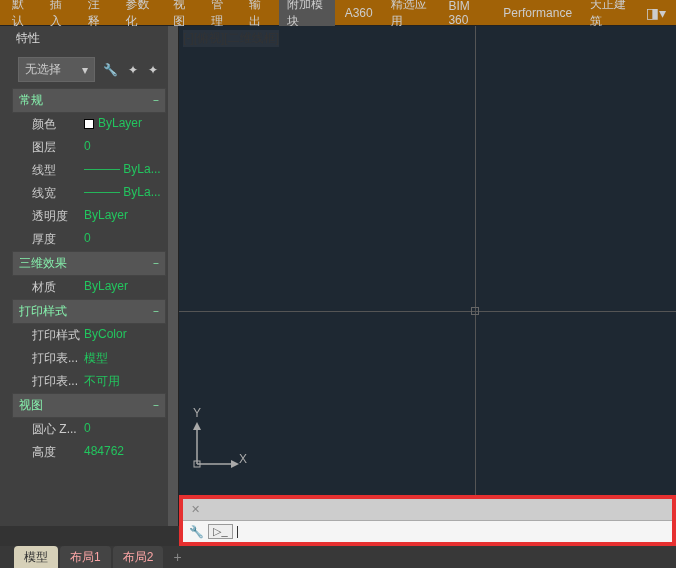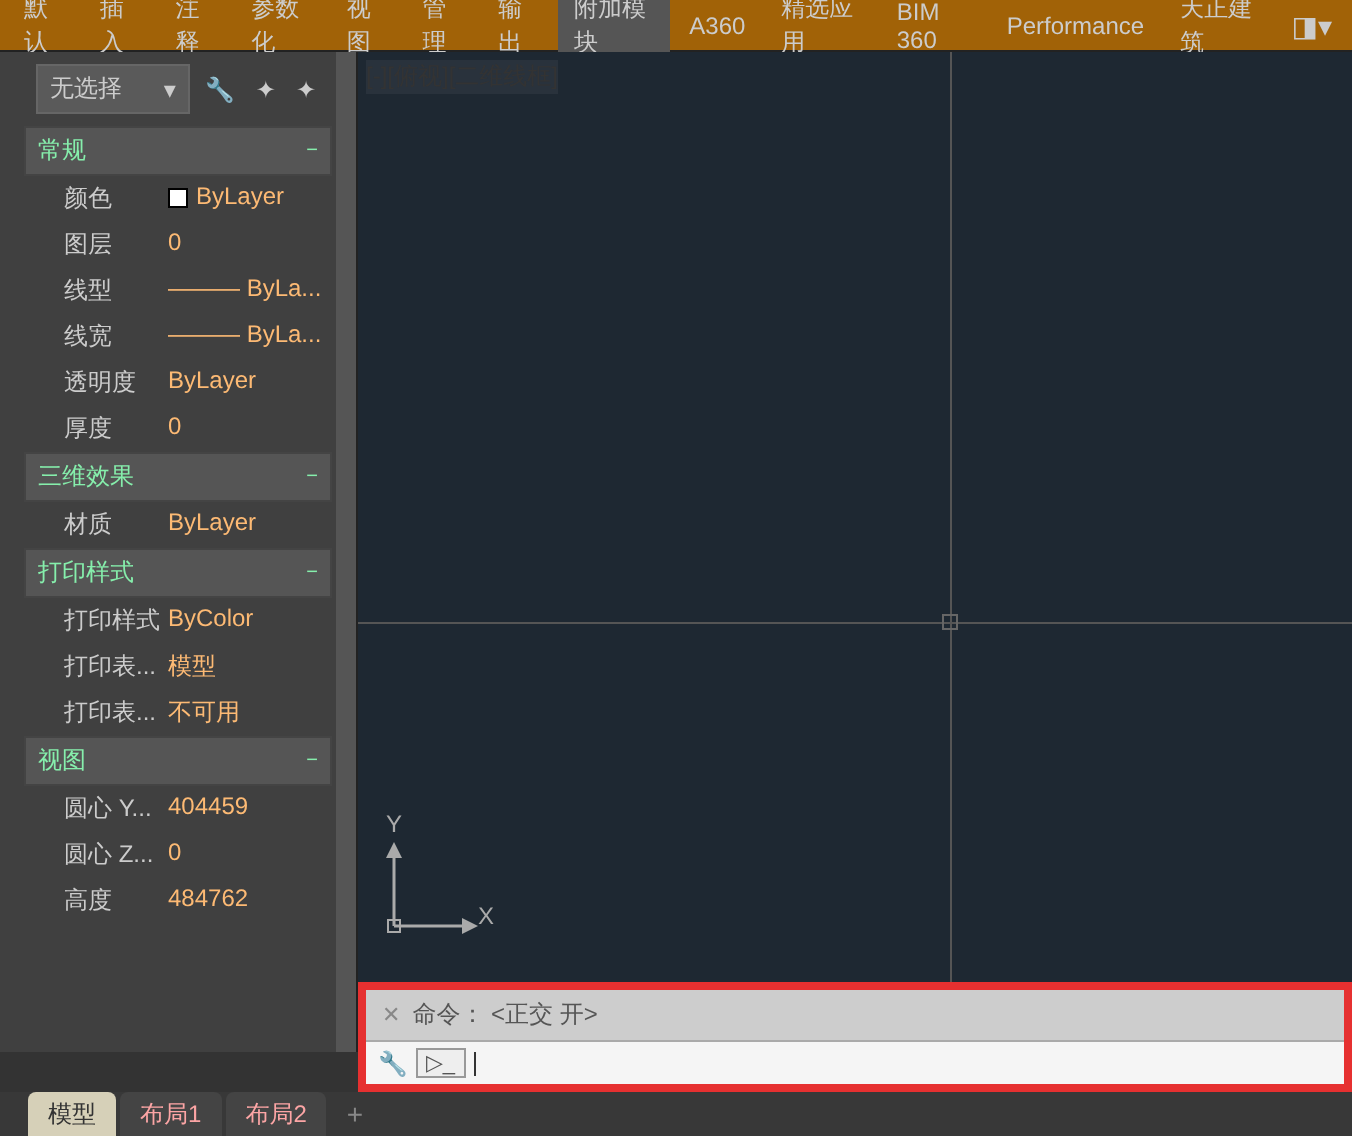--- a/index.html
+++ b/index.html
@@ -21,21 +21,21 @@
 .panel-title { background: #404040; color: #ddd; font-size: 12px; padding: 4px 6px; }
 .selector-row { display: flex; align-items: center; padding: 6px 8px; gap: 6px; background: #404040; }
 .selector { flex: 1; background: #5a5a5a; color: #ccc; font-size: 12px; padding: 3px 6px; border: 1px solid #666; display: flex; justify-content: space-between; align-items: center; }
 .tool-icon { color: #ccc; font-size: 12px; padding: 2px; }
 
 .section-header { background: #555; color: #86efac; font-size: 12px; padding: 3px 6px; border: 1px solid #444; margin: 0 2px; display: flex; justify-content: space-between; align-items: center; }
 .collapse-icon { font-size: 10px; }
 
 .prop-row { display: flex; padding: 3px 0; font-size: 12px; }
 .prop-label { width: 70px; padding-left: 22px; color: #ccc; }
-.prop-value { flex: 1; color: #fdba74; padding-left: 4px; }
+.prop-value { flex: 1; color: #22c55e; padding-left: 4px; }
 .color-swatch { display: inline-block; width: 10px; height: 10px; background: #fff; border: 1px solid #000; margin-right: 4px; vertical-align: middle; }
 
 .viewport { flex: 1; background: #1e2832; position: relative; }
 .viewport-label { position: absolute; top: 4px; left: 4px; color: #333; background: rgba(255,255,255,0.05); font-size: 12px; }
 .crosshair-v { position: absolute; top: 0; bottom: 0; left: 59.5%; width: 1px; background: #555; }
 .crosshair-h { position: absolute; left: 0; right: 0; top: 57%; height: 1px; background: #555; }
 .crosshair-center { position: absolute; left: 59.5%; top: 57%; width: 8px; height: 8px; border: 1px solid #666; transform: translate(-50%, -50%); }
 
 .ucs { position: absolute; left: 12px; bottom: 52px; }
 .ucs-y { position: absolute; left: 2px; top: -14px; color: #aaa; font-size: 12px; }
@@ -74,20 +74,21 @@
   <div class="menu-item">天正建筑</div>
   <div class="menu-dropdown-icon">◨▾</div>
 </div>
 
 <div class="main-area">
 
   <div class="sidebar">
     <div class="sidebar-content">
       <div class="sidebar-left"></div>
       <div class="sidebar-inner">
+        <div class="panel-title">特性</div>
         <div class="selector-row">
           <div class="selector">
             <span>无选择</span>
             <span>▾</span>
           </div>
           <span class="tool-icon">🔧</span>
           <span class="tool-icon">✦</span>
           <span class="tool-icon">✦</span>
         </div>
 
@@ -143,24 +144,20 @@
           </div>
         <div class="prop-row">
             <div class="prop-label">打印表...</div>
             <div class="prop-value">不可用</div>
           </div>
 
         <div class="section-header">
           <span>视图</span>
           <span class="collapse-icon">−</span>
         </div>
-        <div class="prop-row">
-            <div class="prop-label">圆心 Y...</div>
-            <div class="prop-value">404459</div>
-          </div>
         <div class="prop-row">
             <div class="prop-label">圆心 Z...</div>
             <div class="prop-value">0</div>
           </div>
         <div class="prop-row">
             <div class="prop-label">高度</div>
             <div class="prop-value">484762</div>
           </div>
 
       </div>
@@ -183,21 +180,20 @@
         <rect x="3" y="41" width="6" height="6" fill="none" stroke="#aaa"></rect>
       </svg>
       <span class="ucs-x">X</span>
     </div>
   </div>
 </div>
 
 <div class="cmd-area cmd-highlight">
   <div class="cmd-line1">
     <span class="close-x">✕</span>
-    <span>命令：  &lt;正交 开&gt;</span>
   </div>
   <div class="cmd-line2">
     <span class="wrench">🔧</span>
     <span class="cmd-prompt">▷_</span>
     <span class="cmd-cursor"></span>
   </div>
 </div>
 
 <div class="tabs-bar">
   <div class="tab active">模型</div>

